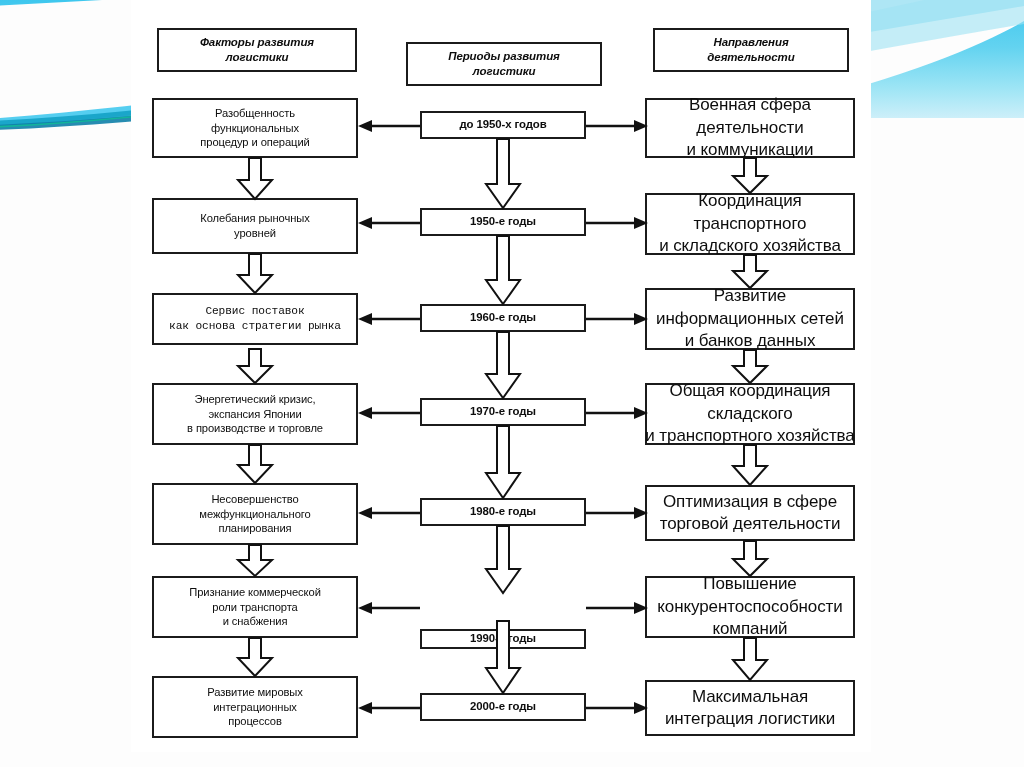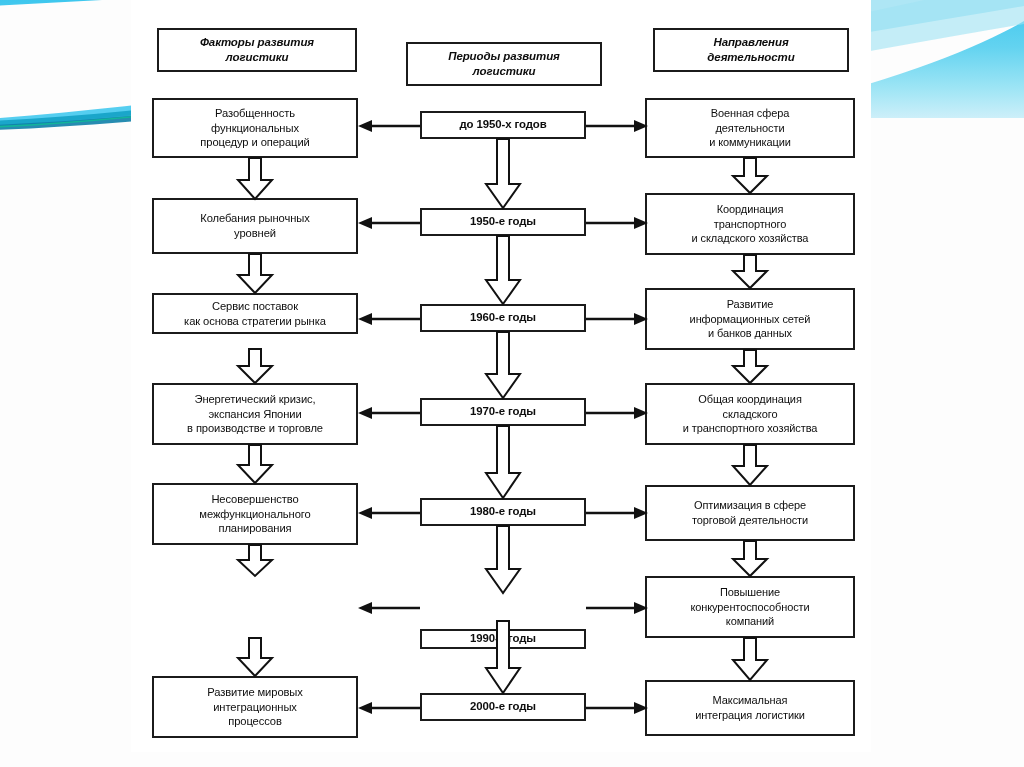--- a/index.html
+++ b/index.html
@@ -60,21 +60,21 @@
     letter-spacing: -0.1px;
   }
   .box span { display: block; white-space: nowrap; }
   .hdr {
     font-weight: bold;
     font-style: italic;
     font-size: 11.5px;
   }
   .lbox { font-size: 11.2px; }
   .cbox { font-size: 11.4px; font-weight: 600; border-width: 2px; }
-  .rbox { font-size: 11px; }
+  .rbox { font-size: 17px; }
   
   .varrow { position: absolute; }
   .harrow { position: absolute; }
   svg { display: block; overflow: visible; }
 </style>
 </head>
 <body>
 
 <div id="slide">
 
@@ -145,21 +145,21 @@
   </div>
   <svg class="harrow" style="left:358px; top:212px;" width="64" height="22" viewBox="0 0 64 22">
     <path d="M62 11 H12" stroke="#111" stroke-width="2.4" fill="none"></path>
     <path d="M0 11 L14 5 L14 17 Z" fill="#111"></path>
   </svg>
   <svg class="harrow" style="left:584px; top:212px;" width="64" height="22" viewBox="0 0 64 22">
     <path d="M2 11 H52" stroke="#111" stroke-width="2.4" fill="none"></path>
     <path d="M64 11 L50 5 L50 17 Z" fill="#111"></path>
   </svg>
 
-  <div class="box lbox" style="left:152px; top:293px; width:206px; height:41px;">
+  <div class="box lbox" style="left:152px; top:293px; width:206px; height:52px;font-family:Liberation Mono, monospace;">
     <span>Сервис поставок</span>
     <span>как основа стратегии рынка</span>
   </div>
   <div class="box cbox" style="left:420px; top:304px; width:166px; height:28px;">
     <span>1960-е годы</span>
   </div>
   <div class="box rbox" style="left:645px; top:288px; width:210px; height:62px;align-items:center;">
     <span>Развитие</span>
     <span>информационных сетей</span>
     <span>и банков данных</span>
@@ -209,20 +209,25 @@
   </div>
   <svg class="harrow" style="left:358px; top:502px;" width="64" height="22" viewBox="0 0 64 22">
     <path d="M62 11 H12" stroke="#111" stroke-width="2.4" fill="none"></path>
     <path d="M0 11 L14 5 L14 17 Z" fill="#111"></path>
   </svg>
   <svg class="harrow" style="left:584px; top:502px;" width="64" height="22" viewBox="0 0 64 22">
     <path d="M2 11 H52" stroke="#111" stroke-width="2.4" fill="none"></path>
     <path d="M64 11 L50 5 L50 17 Z" fill="#111"></path>
   </svg>
 
+  <div class="box lbox" style="left:152px; top:576px; width:206px; height:62px;">
+    <span>Признание коммерческой</span>
+    <span>роли транспорта</span>
+    <span>и снабжения</span>
+  </div>
   <div class="box cbox" style="left:420px; top:593px; width:166px; height:20px;margin-top:36px;">
     <span>1990-е годы</span>
   </div>
   <div class="box rbox" style="left:645px; top:576px; width:210px; height:62px;">
     <span>Повышение</span>
     <span>конкурентоспособности</span>
     <span>компаний</span>
   </div>
   <svg class="harrow" style="left:358px; top:597px;" width="64" height="22" viewBox="0 0 64 22">
     <path d="M62 11 H12" stroke="#111" stroke-width="2.4" fill="none"></path>

